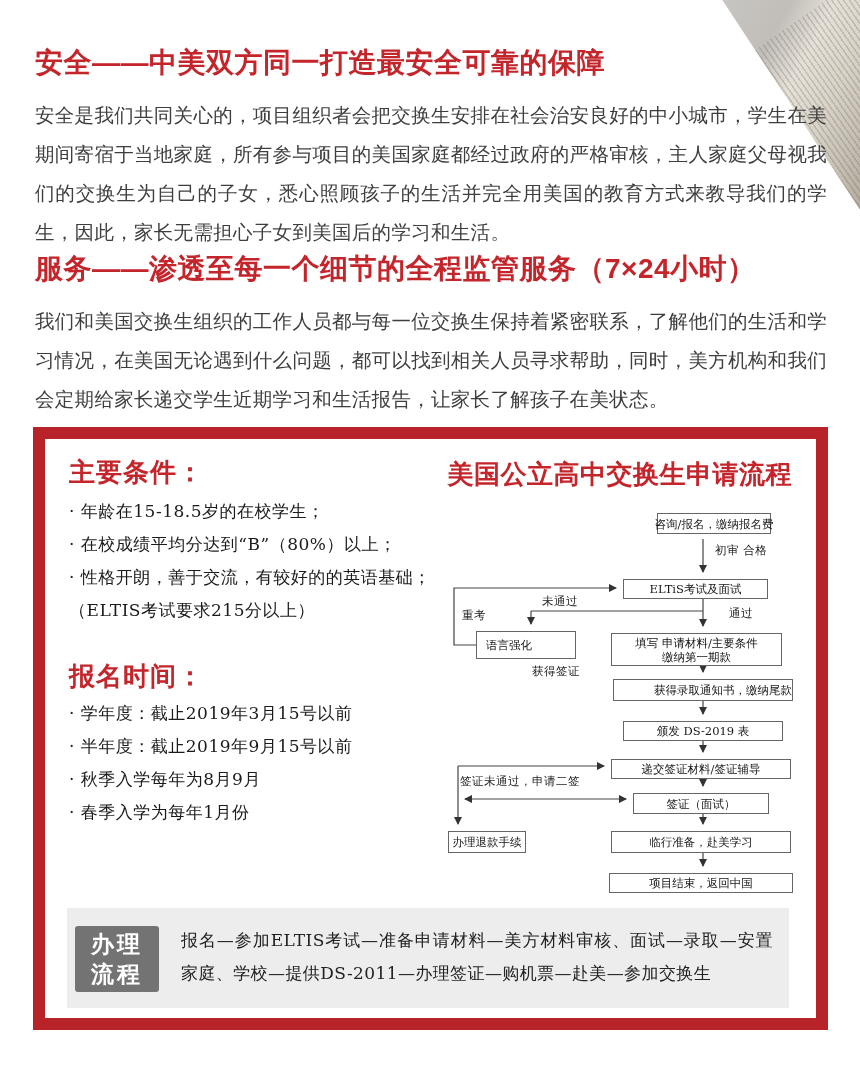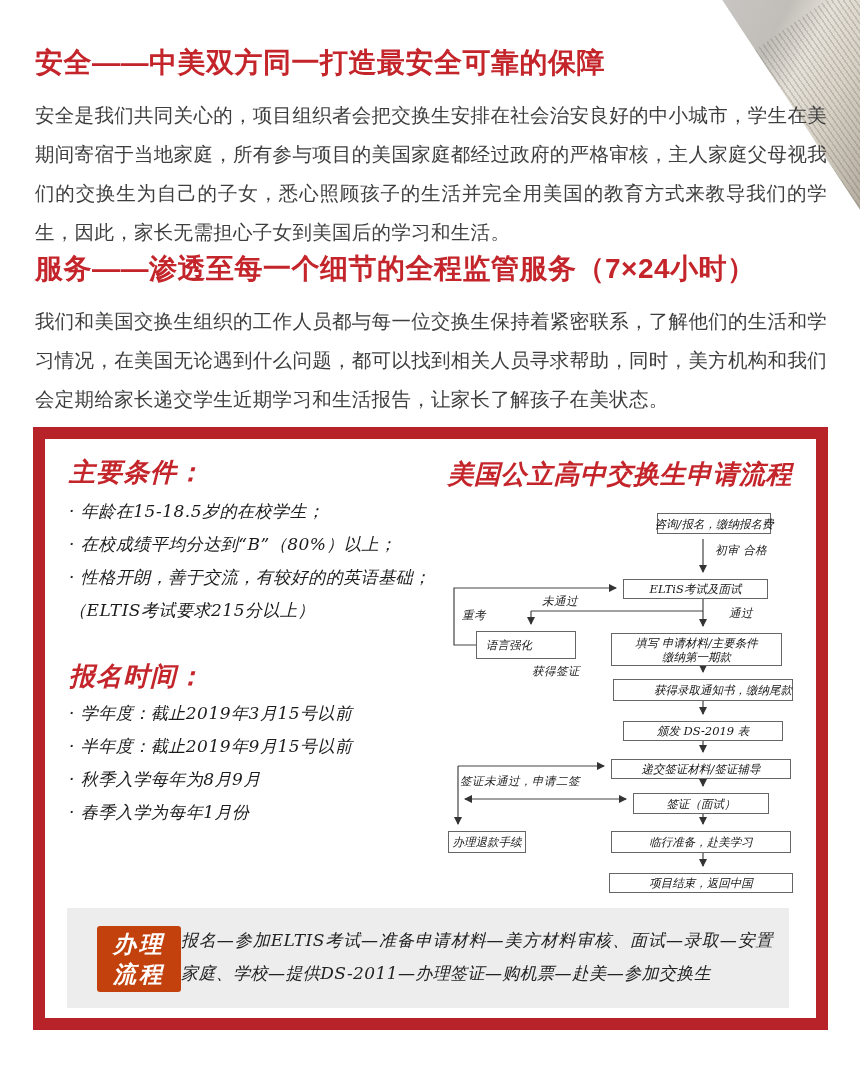--- a/index.html
+++ b/index.html
@@ -28,21 +28,21 @@
   }
   .sec p{
     margin:14px 0 0 0;font-size:19.5px;line-height:39px;color:#3e3e3e;
     text-align:justify;letter-spacing:.3px;
   }
   .sec1{top:44px;}
   .sec2{top:250px;}
   
   .redbox{
     position:absolute;left:33px;top:427px;width:795px;height:603px;
-    border:12px solid #b8232a;background:#fff;box-sizing:border-box;z-index:1;font-style:italic;
+    border:12px solid #b8232a;background:#fff;box-sizing:border-box;z-index:1;
   }
   .panel-inner{position:absolute;left:0;top:0;width:771px;height:579px;}
   .panel-heading{
     position:absolute;font-size:26px;font-weight:bold;color:#c4252b;letter-spacing:1px;
     font-family:"Liberation Sans","DejaVu Sans",sans-serif;white-space:nowrap;
   }
   .cond-title{left:24px;top:16px;}
   .time-title{left:24px;top:220px;}
   .flow-title{left:385px;top:18px;width:362px;text-align:right;letter-spacing:.5px;}
   .bullet-group{position:absolute;left:24px;width:420px;}
@@ -63,21 +63,21 @@
   .fbox.left-align{align-items:flex-start;padding-left:9px;}
   .flabel{
     position:absolute;font-family:"DejaVu Serif","Liberation Serif",serif;
     font-size:11.5px;color:#1d1d1d;white-space:nowrap;letter-spacing:.5px;
   }
   
   .process-bar{
     position:absolute;left:22px;top:469px;width:722px;height:100px;background:#ededed;
   }
   .process-tag{
-    position:absolute;left:30px;top:18px;width:84px;height:66px;background:#c2410c;
+    position:absolute;left:8px;top:18px;width:84px;height:66px;background:#737373;
     border-radius:3px;display:flex;flex-direction:column;align-items:center;justify-content:center;
     color:#fff;font-weight:bold;font-size:23px;line-height:30px;letter-spacing:3px;
   }
   .process-text{
     position:absolute;left:114px;top:16px;width:592px;
     font-family:"DejaVu Serif","Liberation Serif",serif;
     font-size:17px;line-height:33px;color:#222;letter-spacing:.4px;text-align:justify;
   }
 </style>
 </head>

